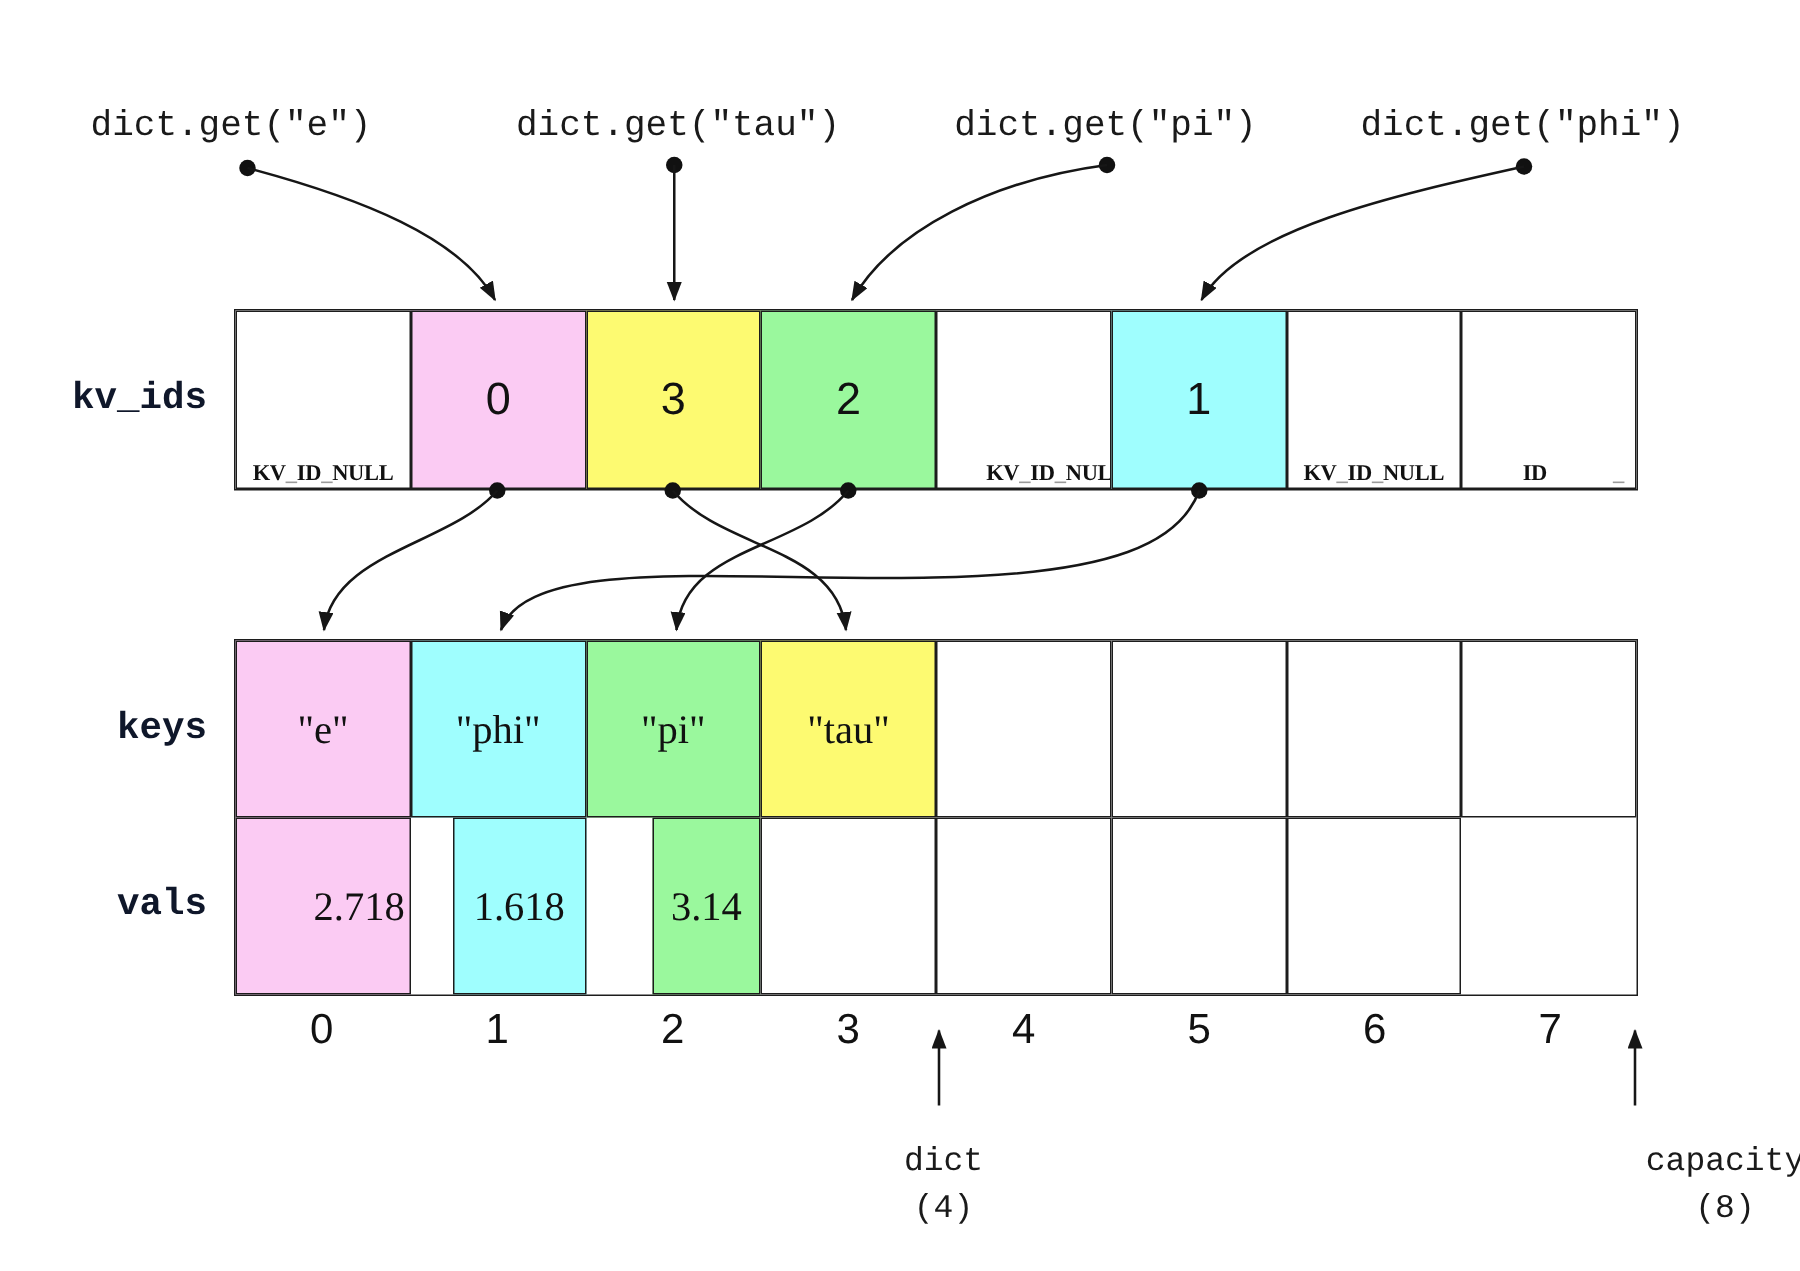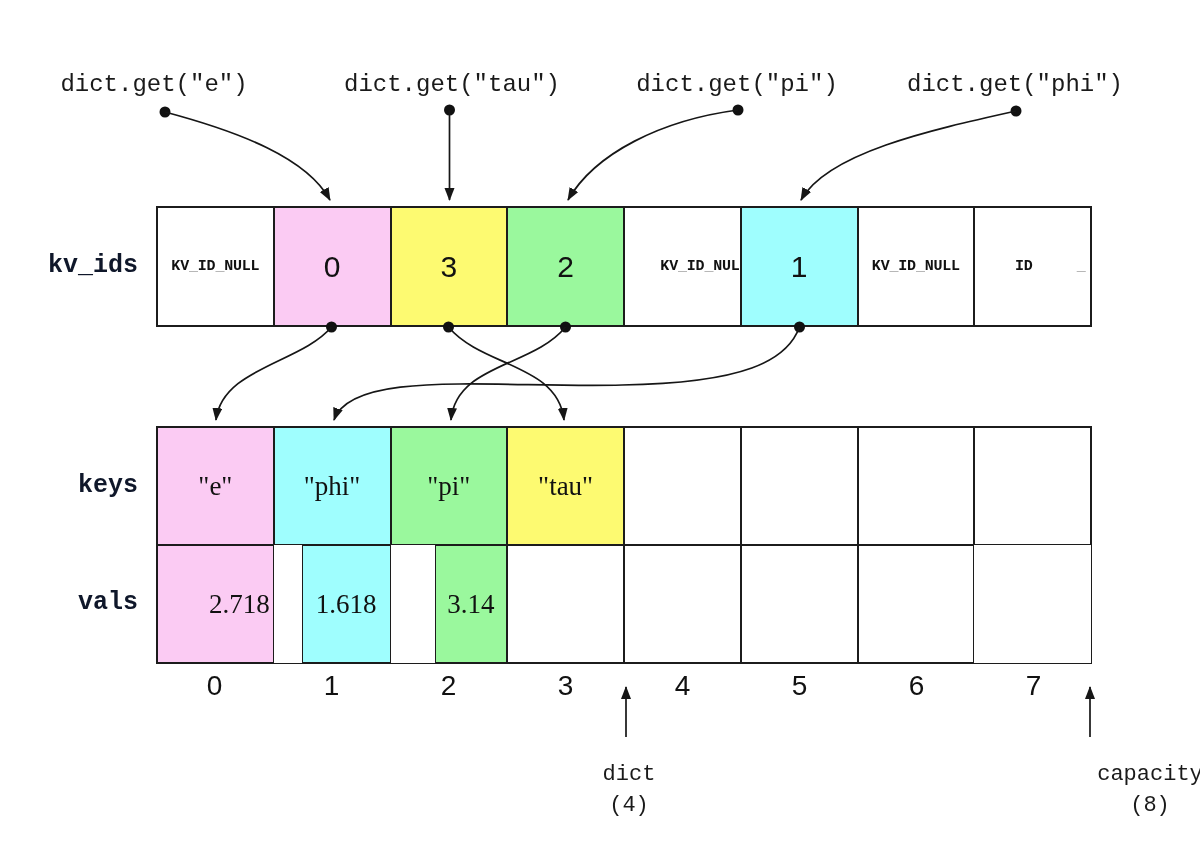--- a/index.html
+++ b/index.html
@@ -7,22 +7,22 @@
           font-family:"Liberation Sans",sans-serif;color:#111;}
   .qlabel{position:absolute;top:71px;transform:translateX(-50%);white-space:pre;
           font-family:"Liberation Mono",monospace;font-size:24px;color:#1a1a1a;}
   .rowlabel{position:absolute;width:130px;left:8px;text-align:right;
           font-family:"Liberation Mono",monospace;font-weight:bold;font-size:25px;color:#0f172a;}
   .table{position:absolute;left:156px;width:936px;border:1px solid #1c1c1c;box-sizing:border-box;}
   .gridrow{display:grid;grid-template-columns:repeat(8,1fr);}
   .cell{border:1px solid #1c1c1c;box-sizing:border-box;display:flex;align-items:center;
         justify-content:center;background:#fff;overflow:hidden;}
   .kv-num{font-family:"Liberation Sans",sans-serif;font-size:30px;}
-  .null-label{font-family:Liberation Mono, monospace;font-weight:bold;font-size:15px;
-        letter-spacing:-0.2px;}
+  .null-label{font-family:Liberation Serif, serif;font-weight:bold;font-size:15px;
+        letter-spacing:-0.2px;align-items:flex-end;}
   .null-label .us{color:#9a9a9a;}
   .serif{font-family:"Liberation Serif",serif;font-size:27px;}
   .idx{position:absolute;transform:translateX(-50%);top:670px;
         font-family:"Liberation Sans",sans-serif;font-size:28px;color:#111;}
   .anno{position:absolute;transform:translateX(-50%);text-align:center;
         font-family:"Liberation Mono",monospace;font-size:22px;color:#1a1a1a;line-height:31px;}
   svg.overlay{position:absolute;left:0;top:0;pointer-events:none;z-index:5;}
   .arrow{fill:none;stroke:#161616;stroke-width:1.7;}
 </style>
 </head>

